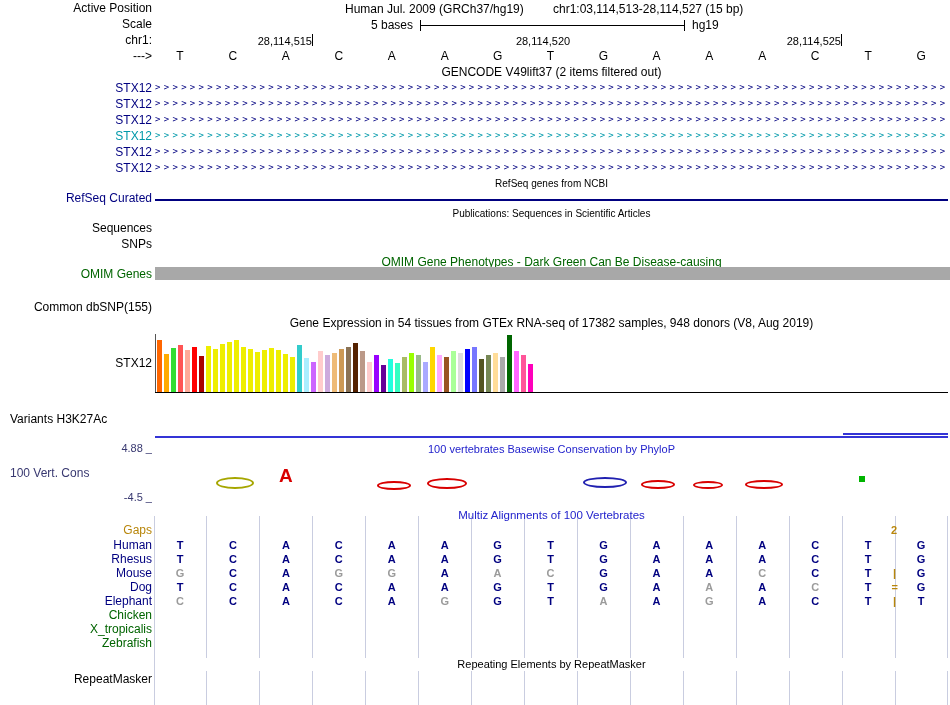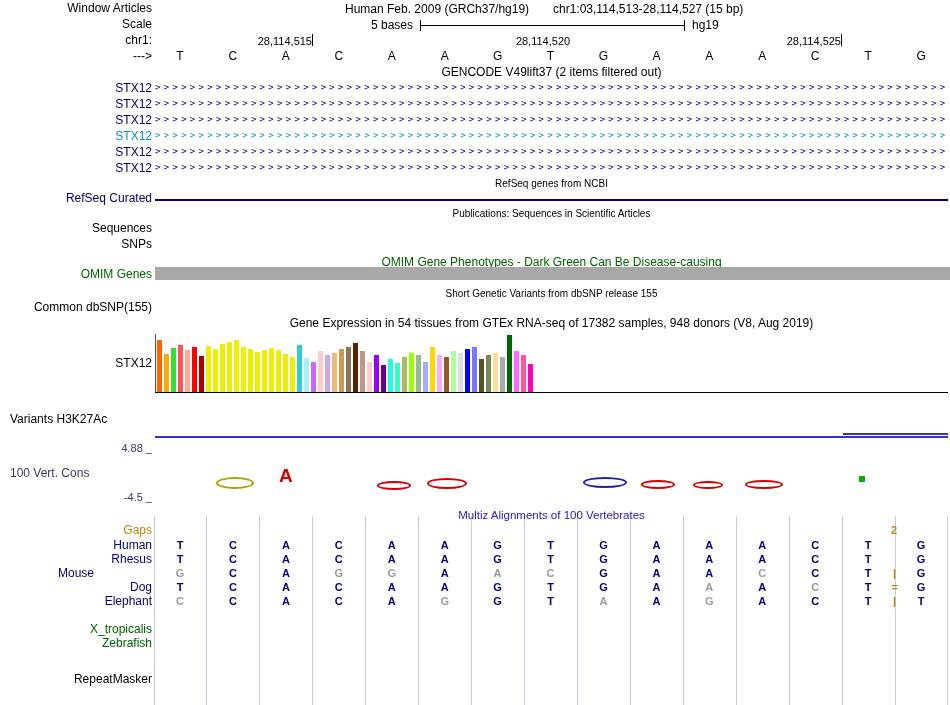--- a/index.html
+++ b/index.html
@@ -55,22 +55,22 @@
       <div class="col-tick" style="left: 576.964px;"></div>
       <div class="col-tick" style="left: 629.897px;"></div>
       <div class="col-tick" style="left: 682.83px;"></div>
       <div class="col-tick" style="left: 735.763px;"></div>
       <div class="col-tick" style="left: 788.696px;"></div>
       <div class="col-tick" style="left: 841.629px;"></div>
       <div class="col-tick" style="left: 894.562px;"></div>
       <div class="col-tick" style="left: 947.495px;"></div>
     </div>
 
-  <div class="gutter-label" style="top:2px">Window Articles</div>
-  <span class="abs t12" style="left:345px;top:2px">Human Feb. 2009 (GRCh37/hg19)</span>
+  <div class="gutter-label" style="top:2px">Active Position</div>
+  <span class="abs t12" style="left:345px;top:2px">Human Jul. 2009 (GRCh37/hg19)</span>
   <span class="abs t12" style="left:553px;top:2px">chr1:03,114,513-28,114,527 (15 bp)</span>
 
   <div class="gutter-label" style="top:18px">Scale</div>
   <span class="abs t12" style="left:300px;top:18px;width:113px;text-align:right">5 bases</span>
   <div class="abs scale-tick" style="left:420px;top:20px"></div>
   <div class="abs scale-line" style="left:420px;top:25px;width:265px"></div>
   <div class="abs scale-tick" style="left:684px;top:20px"></div>
   <span class="abs t12" style="left:692px;top:18px">hg19</span>
 
   <div class="gutter-label" style="top:34px">chr1:</div>
@@ -132,21 +132,20 @@
   <div class="abs" style="left:155px;top:199px;width:793px;height:2px;background:var(--c-navy,#000080)"></div>
 
   <div class="center-title t10" style="top:207px">Publications: Sequences in Scientific Articles</div>
   <div class="gutter-label" style="top:222px">Sequences</div>
   <div class="gutter-label" style="top:238px">SNPs</div>
 
   <div class="center-title t12 green-title" style="top:256px">OMIM Gene Phenotypes - Dark Green Can Be Disease-causing</div>
   <div class="abs" style="left:155px;top:267px;width:795px;height:13px;background:var(--c-omim-bar,#a8a8a8)"></div>
   <div class="gutter-label green-title" style="top:268px">OMIM Genes</div>
 
-  <div class="center-title t10" style="top:287px">Short Genetic Variants from dbSNP release 155</div>
   <div class="gutter-label" style="top:301px">Common dbSNP(155)</div>
 
   <div class="center-title t12" style="top:317px">Gene Expression in 54 tissues from GTEx RNA-seq of 17382 samples, 948 donors (V8, Aug 2019)</div>
   <div class="gutter-label" style="top:357px">STX12</div>
   <div class="abs" style="left:155px;top:334px;width:1px;height:59px;background:#555"></div>
   <div class="abs gtex-chart" style="left:157px;top:334px;height:58px">
       <div class="gtex-bar" style="height: 52px; background: rgb(255, 102, 0);"></div>
       <div class="gtex-bar" style="height: 38px; background: rgb(255, 170, 0);"></div>
       <div class="gtex-bar" style="height: 44px; background: rgb(51, 221, 51);"></div>
       <div class="gtex-bar" style="height: 47px; background: rgb(255, 85, 85);"></div>
@@ -201,20 +200,21 @@
       <div class="gtex-bar" style="height: 37px; background: rgb(255, 85, 153);"></div>
       <div class="gtex-bar" style="height: 28px; background: rgb(255, 0, 187);"></div>
     </div>
   <div class="abs" style="left:155px;top:392px;width:793px;height:1px;background:#000"></div>
 
   <div class="gutter-label left-lab" style="top:413px">Variants H3K27Ac</div>
   <div class="abs" style="left:155px;top:436px;width:793px;height:2px;background:var(--c-h3k-line,#3434d6)"></div>
   <div class="abs" style="left:843px;top:433px;width:105px;height:2px;background:var(--c-h3k-line,#3434d6)"></div>
 
   <div class="gutter-label cons t11" style="top:442px">4.88 _</div>
+  <div class="center-title t11 blue-title" style="top:443px">100 vertebrates Basewise Conservation by PhyloP</div>
   <div class="gutter-label cons left-lab" style="top:467px">100 Vert. Cons</div>
   <div class="gutter-label cons t11" style="top:491px">-4.5 _</div>
   <div class="abs" style="left:0;top:0;right:0;height:0">
       <div class="mark-ellipse" style="left: 216px; top: 477px; width: 34px; height: 8px; border-color: rgb(166, 166, 0);"></div>
       <span class="mark-letter" style="left: 279px; top: 466px; font-size: 19px; color: rgb(216, 0, 0);">A</span>
       <div class="mark-ellipse" style="left: 377px; top: 481px; width: 30px; height: 5px; border-color: rgb(216, 0, 0);"></div>
       <div class="mark-ellipse" style="left: 427px; top: 478px; width: 36px; height: 7px; border-color: rgb(216, 0, 0);"></div>
       <div class="mark-ellipse" style="left: 583px; top: 477px; width: 40px; height: 7px; border-color: rgb(32, 32, 176);"></div>
       <div class="mark-ellipse" style="left: 641px; top: 480px; width: 30px; height: 5px; border-color: rgb(216, 0, 0);"></div>
       <div class="mark-ellipse" style="left: 693px; top: 481px; width: 26px; height: 4px; border-color: rgb(216, 0, 0);"></div>
@@ -256,21 +256,21 @@
         <span class="col-letter aln-base" style="left: 550.531px; color: rgb(0, 0, 128);">T</span>
         <span class="col-letter aln-base" style="left: 603.464px; color: rgb(0, 0, 128);">G</span>
         <span class="col-letter aln-base" style="left: 656.397px; color: rgb(0, 0, 128);">A</span>
         <span class="col-letter aln-base" style="left: 709.33px; color: rgb(0, 0, 128);">A</span>
         <span class="col-letter aln-base" style="left: 762.263px; color: rgb(0, 0, 128);">A</span>
         <span class="col-letter aln-base" style="left: 815.196px; color: rgb(0, 0, 128);">C</span>
         <span class="col-letter aln-base" style="left: 868.129px; color: rgb(0, 0, 128);">T</span>
         <span class="col-letter aln-base" style="left: 921.062px; color: rgb(0, 0, 128);">G</span>
       </div>
       <div class="sp-row" style="top: 28px;">
-        <div class="gutter-label sp-lab" style="color: rgb(0, 0, 128); text-align: center;">Mouse</div>
+        <div class="gutter-label sp-lab" style="color: rgb(0, 0, 128);">Mouse</div>
         <span class="col-letter aln-base" style="left: 180px; color: rgb(155, 155, 155);">G</span>
         <span class="col-letter aln-base" style="left: 232.933px; color: rgb(0, 0, 128);">C</span>
         <span class="col-letter aln-base" style="left: 285.866px; color: rgb(0, 0, 128);">A</span>
         <span class="col-letter aln-base" style="left: 338.799px; color: rgb(155, 155, 155);">G</span>
         <span class="col-letter aln-base" style="left: 391.732px; color: rgb(155, 155, 155);">G</span>
         <span class="col-letter aln-base" style="left: 444.665px; color: rgb(0, 0, 128);">A</span>
         <span class="col-letter aln-base" style="left: 497.598px; color: rgb(155, 155, 155);">A</span>
         <span class="col-letter aln-base" style="left: 550.531px; color: rgb(155, 155, 155);">C</span>
         <span class="col-letter aln-base" style="left: 603.464px; color: rgb(0, 0, 128);">G</span>
         <span class="col-letter aln-base" style="left: 656.397px; color: rgb(0, 0, 128);">A</span>
@@ -312,23 +312,27 @@
         <span class="col-letter aln-base" style="left: 550.531px; color: rgb(0, 0, 128);">T</span>
         <span class="col-letter aln-base" style="left: 603.464px; color: rgb(155, 155, 155);">A</span>
         <span class="col-letter aln-base" style="left: 656.397px; color: rgb(0, 0, 128);">A</span>
         <span class="col-letter aln-base" style="left: 709.33px; color: rgb(155, 155, 155);">G</span>
         <span class="col-letter aln-base" style="left: 762.263px; color: rgb(0, 0, 128);">A</span>
         <span class="col-letter aln-base" style="left: 815.196px; color: rgb(0, 0, 128);">C</span>
         <span class="col-letter aln-base" style="left: 868.129px; color: rgb(0, 0, 128);">T</span>
         <span class="col-letter aln-base" style="left: 921.062px; color: rgb(0, 0, 128);">T</span>
         <span class="col-letter gap-mark" style="left: 894.596px; color: rgb(184, 134, 11);">|</span>
       </div>
+      <div class="sp-row" style="top: 70px;">
+        <div class="gutter-label sp-lab" style="color: rgb(0, 100, 0);">Chicken</div>
+      </div>
       <div class="sp-row" style="top: 84px;">
         <div class="gutter-label sp-lab" style="color: rgb(0, 100, 0);">X_tropicalis</div>
       </div>
       <div class="sp-row" style="top: 98px;">
         <div class="gutter-label sp-lab" style="color: rgb(0, 100, 0);">Zebrafish</div>
       </div>
     </div>
 
+  <div class="center-title t11 bgband" style="top:658px">Repeating Elements by RepeatMasker</div>
   <div class="gutter-label" style="top:673px">RepeatMasker</div>
 
 </div>
 
 </body></html>

